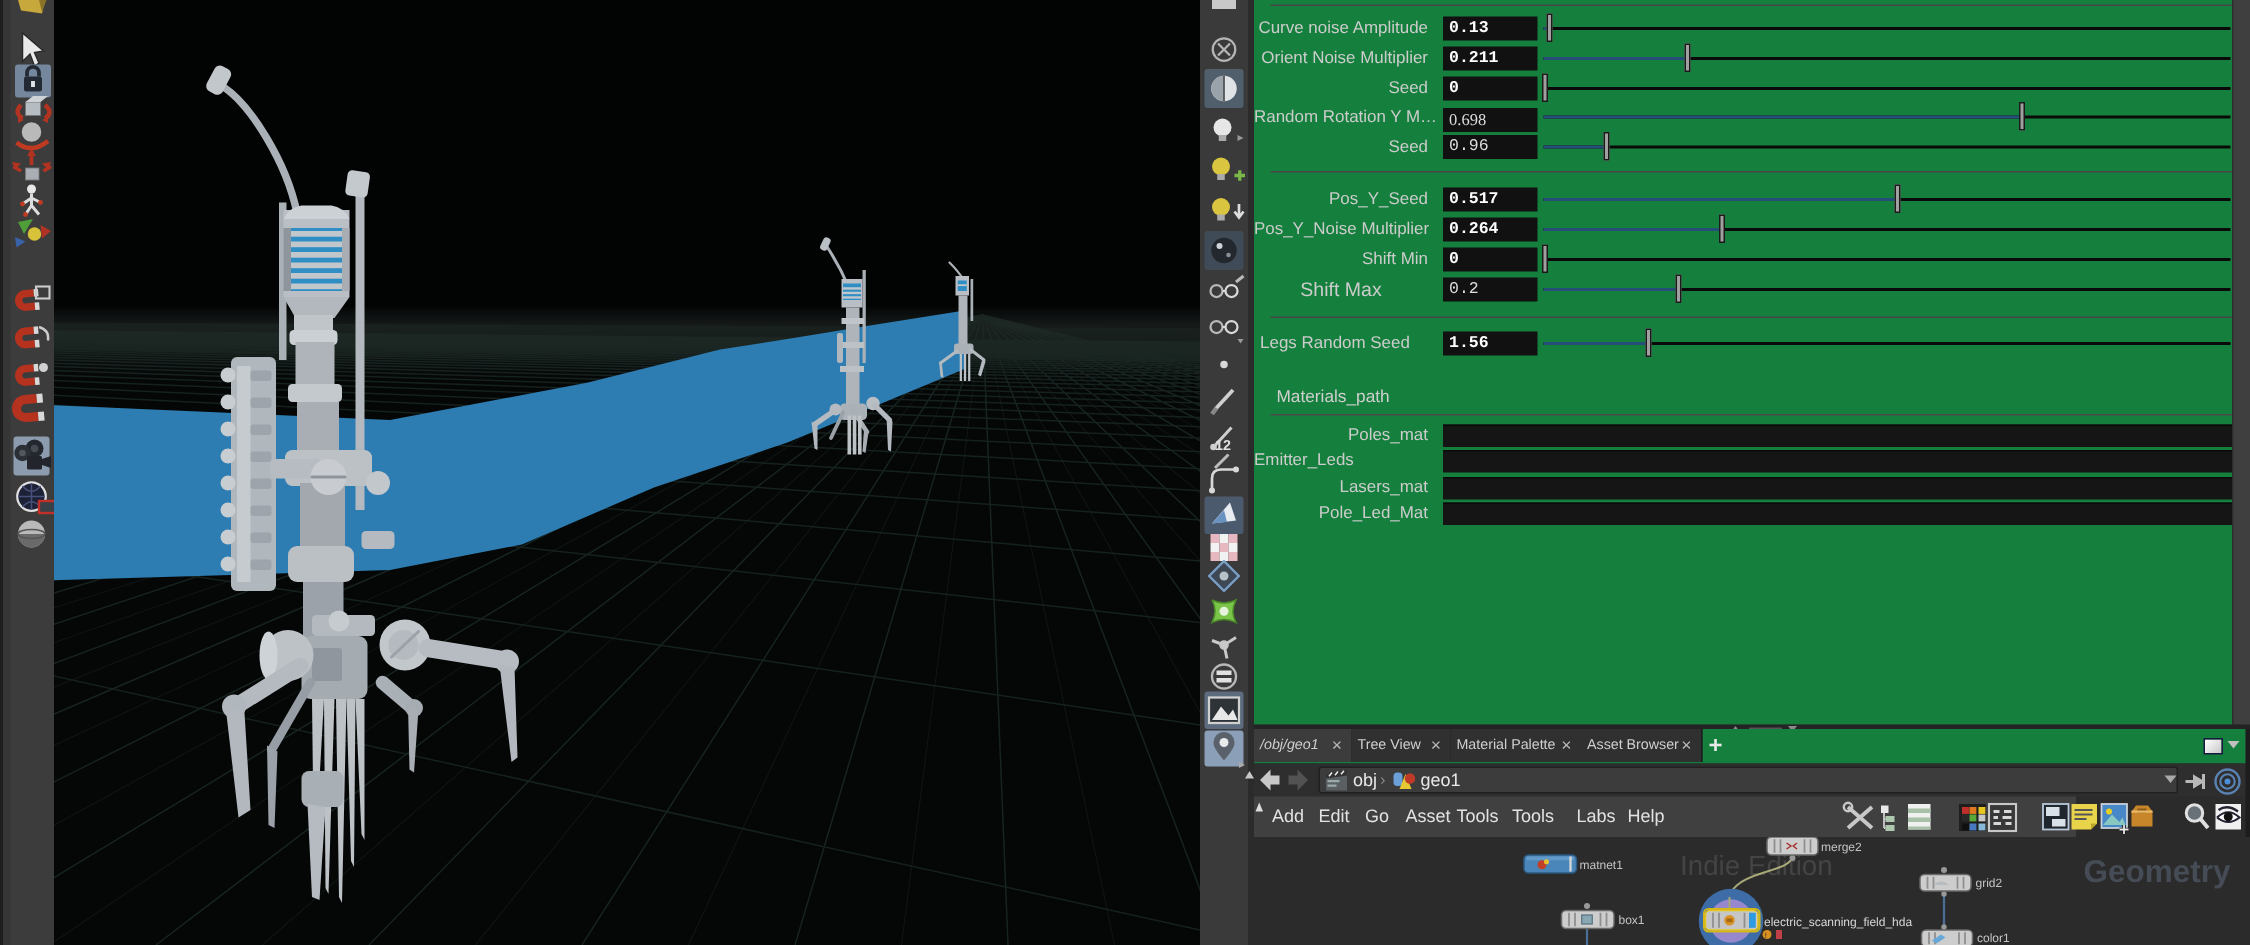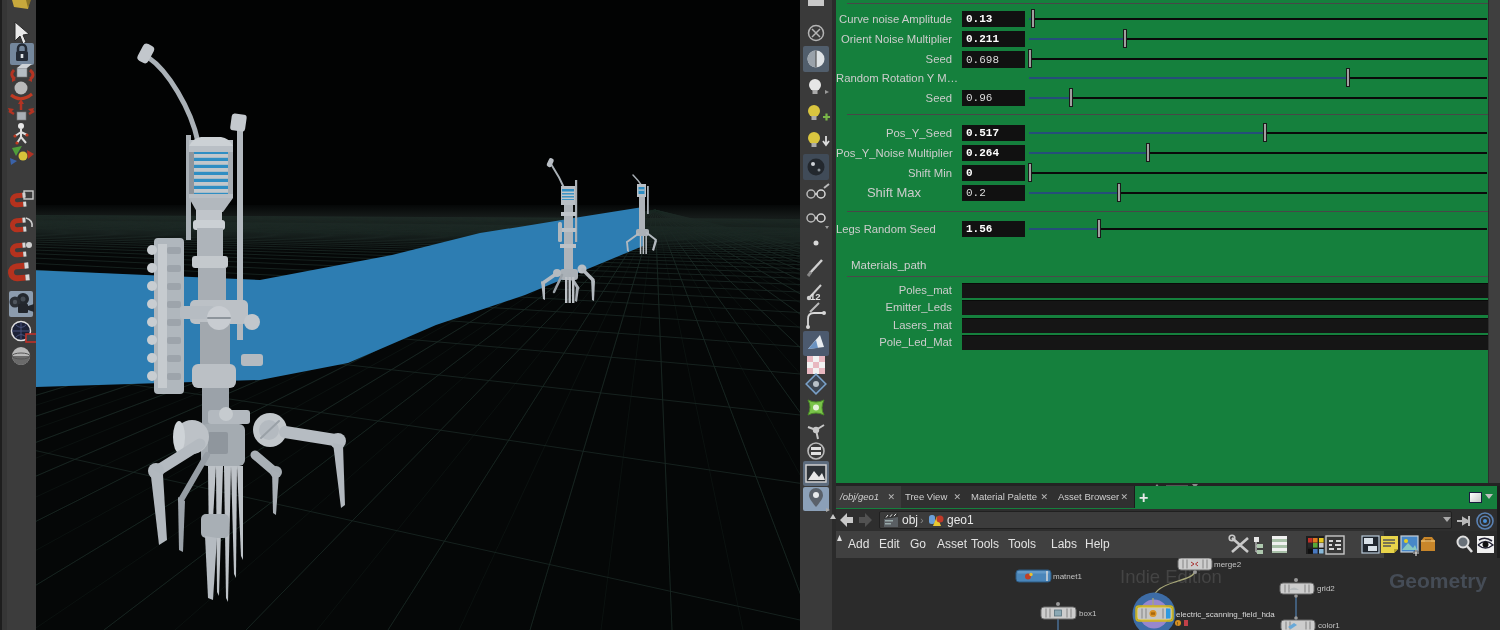--- a/index.html
+++ b/index.html
@@ -303,21 +303,21 @@
 <div style="position:absolute;left:0;top:31px;width:116px;text-align:right;font-size:11.3px;color:#cccccc;line-height:16px;white-space:nowrap">Orient Noise Multiplier</div>
 <div style="position:absolute;left:126px;top:31px;width:63px;height:16px;background:#111;color:#fff;font-family:'Liberation Mono',monospace;font-size:11px;line-height:16px;padding-left:4px;box-sizing:border-box;font-weight:bold">0.211</div>
 <div style="position:absolute;left:193px;top:38px;width:458px;height:2px;background:#0a0a0a"></div>
 <div style="position:absolute;left:193px;top:38px;width:96px;height:2px;background:#254e79"></div>
 <div style="position:absolute;left:287px;top:29px;width:4px;height:19px;background:#a0a0a0;border:1px solid #1a1a1a;box-sizing:border-box"></div>
 <div style="position:absolute;left:0;top:51px;width:116px;text-align:right;font-size:11.3px;color:#cccccc;line-height:16px;white-space:nowrap">Seed</div>
 <div style="position:absolute;left:126px;top:51px;width:63px;height:16px;background:#111;color:#fff;font-family:'Liberation Mono',monospace;font-size:11px;line-height:16px;padding-left:4px;box-sizing:border-box;font-weight:bold">0</div>
 <div style="position:absolute;left:193px;top:58px;width:458px;height:2px;background:#0a0a0a"></div>
 <div style="position:absolute;left:192px;top:49px;width:4px;height:19px;background:#a0a0a0;border:1px solid #1a1a1a;box-sizing:border-box"></div>
 <div style="position:absolute;left:0;top:70px;width:116px;font-size:11.3px;color:#cccccc;line-height:16px;white-space:nowrap">Random Rotation Y M…</div>
-<div style="position:absolute;left:126px;top:52px;width:63px;height:16px;background:#111;color:#fff;font-family:Liberation Mono, monospace;font-size:11px;line-height:16px;padding-left:4px;box-sizing:border-box;color:#ddd">0.698</div>
+<div style="position:absolute;left:126px;top:72px;width:63px;height:16px;background:#111;color:#fff;font-family:Liberation Serif, serif;font-size:11px;line-height:16px;padding-left:4px;box-sizing:border-box;color:#ddd">0.698</div>
 <div style="position:absolute;left:193px;top:77px;width:458px;height:2px;background:#0a0a0a"></div>
 <div style="position:absolute;left:193px;top:77px;width:319px;height:2px;background:#254e79"></div>
 <div style="position:absolute;left:510px;top:68px;width:4px;height:19px;background:#a0a0a0;border:1px solid #1a1a1a;box-sizing:border-box"></div>
 <div style="position:absolute;left:0;top:90px;width:116px;text-align:right;font-size:11.3px;color:#cccccc;line-height:16px;white-space:nowrap">Seed</div>
 <div style="position:absolute;left:126px;top:90px;width:63px;height:16px;background:#111;color:#fff;font-family:'Liberation Mono',monospace;font-size:11px;line-height:16px;padding-left:4px;box-sizing:border-box;color:#ddd">0.96</div>
 <div style="position:absolute;left:193px;top:97px;width:458px;height:2px;background:#0a0a0a"></div>
 <div style="position:absolute;left:193px;top:97px;width:42px;height:2px;background:#254e79"></div>
 <div style="position:absolute;left:233px;top:88px;width:4px;height:19px;background:#a0a0a0;border:1px solid #1a1a1a;box-sizing:border-box"></div>
 <div style="position:absolute;left:0;top:125px;width:116px;text-align:right;font-size:11.3px;color:#cccccc;line-height:16px;white-space:nowrap">Pos_Y_Seed</div>
 <div style="position:absolute;left:126px;top:125px;width:63px;height:16px;background:#111;color:#fff;font-family:'Liberation Mono',monospace;font-size:11px;line-height:16px;padding-left:4px;box-sizing:border-box;font-weight:bold">0.517</div>
@@ -331,30 +331,30 @@
 <div style="position:absolute;left:310px;top:143px;width:4px;height:19px;background:#a0a0a0;border:1px solid #1a1a1a;box-sizing:border-box"></div>
 <div style="position:absolute;left:0;top:165px;width:116px;text-align:right;font-size:11.3px;color:#cccccc;line-height:16px;white-space:nowrap">Shift Min</div>
 <div style="position:absolute;left:126px;top:165px;width:63px;height:16px;background:#111;color:#fff;font-family:'Liberation Mono',monospace;font-size:11px;line-height:16px;padding-left:4px;box-sizing:border-box;font-weight:bold">0</div>
 <div style="position:absolute;left:193px;top:172px;width:458px;height:2px;background:#0a0a0a"></div>
 <div style="position:absolute;left:192px;top:163px;width:4px;height:19px;background:#a0a0a0;border:1px solid #1a1a1a;box-sizing:border-box"></div>
 <div style="position:absolute;left:0;top:185px;width:116px;text-align:center;font-size:13px;color:#cccccc;line-height:16px;white-space:nowrap">Shift Max</div>
 <div style="position:absolute;left:126px;top:185px;width:63px;height:16px;background:#111;color:#fff;font-family:'Liberation Mono',monospace;font-size:11px;line-height:16px;padding-left:4px;box-sizing:border-box;color:#ddd">0.2</div>
 <div style="position:absolute;left:193px;top:192px;width:458px;height:2px;background:#0a0a0a"></div>
 <div style="position:absolute;left:193px;top:192px;width:90px;height:2px;background:#254e79"></div>
 <div style="position:absolute;left:281px;top:183px;width:4px;height:19px;background:#a0a0a0;border:1px solid #1a1a1a;box-sizing:border-box"></div>
-<div style="position:absolute;left:0;top:221px;width:108px;text-align:left;font-size:11.3px;color:#cccccc;line-height:16px;white-space:nowrap">Legs Random Seed</div>
+<div style="position:absolute;left:0;top:221px;width:108px;text-align:center;font-size:11.3px;color:#cccccc;line-height:16px;white-space:nowrap">Legs Random Seed</div>
 <div style="position:absolute;left:126px;top:221px;width:63px;height:16px;background:#111;color:#fff;font-family:'Liberation Mono',monospace;font-size:11px;line-height:16px;padding-left:4px;box-sizing:border-box;font-weight:bold">1.56</div>
 <div style="position:absolute;left:193px;top:228px;width:458px;height:2px;background:#0a0a0a"></div>
 <div style="position:absolute;left:193px;top:228px;width:70px;height:2px;background:#254e79"></div>
 <div style="position:absolute;left:261px;top:219px;width:4px;height:19px;background:#a0a0a0;border:1px solid #1a1a1a;box-sizing:border-box"></div>
 <div style="position:absolute;left:15px;top:259px;font-size:11.5px;color:#cfcfcf">Materials_path</div>
 <div style="position:absolute;left:11px;top:276px;width:641px;height:1px;background:#4a4a4a"></div>
 <div style="position:absolute;left:0;top:283px;width:116px;text-align:right;font-size:11.3px;color:#cccccc;line-height:15px;white-space:nowrap">Poles_mat</div>
 <div style="position:absolute;left:126px;top:283px;width:527px;height:15px;background:#151515;border-top:1px solid #0a0a0a;box-sizing:border-box"></div>
-<div style="position:absolute;left:0;top:300px;width:116px;text-align:right;font-size:11.3px;color:#cccccc;line-height:15px;white-space:nowrap">Emitter_Leds</div>
+<div style="position:absolute;left:0;top:300px;width:116px;font-size:11.3px;color:#cccccc;line-height:15px;white-space:nowrap">Emitter_Leds</div>
 <div style="position:absolute;left:126px;top:300px;width:527px;height:15px;background:#151515;border-top:1px solid #0a0a0a;box-sizing:border-box"></div>
 <div style="position:absolute;left:0;top:318px;width:116px;text-align:right;font-size:11.3px;color:#cccccc;line-height:15px;white-space:nowrap">Lasers_mat</div>
 <div style="position:absolute;left:126px;top:318px;width:527px;height:15px;background:#151515;border-top:1px solid #0a0a0a;box-sizing:border-box"></div>
 <div style="position:absolute;left:0;top:335px;width:116px;text-align:right;font-size:11.3px;color:#cccccc;line-height:15px;white-space:nowrap">Pole_Led_Mat</div>
 <div style="position:absolute;left:126px;top:335px;width:527px;height:15px;background:#151515;border-top:1px solid #0a0a0a;box-sizing:border-box"></div>
 <div style="position:absolute;left:652px;top:0;width:12px;height:486px;background:#3f3f3f;border-left:1px solid #2e2e2e"></div>
 </div>
 <div style="position:absolute;left:836px;top:483px;width:664px;height:147px;background:#2b2b2b;overflow:hidden">
 <div style="position:absolute;left:0;top:0;width:664px;height:3px;background:#232323"></div>
 <svg style="position:absolute;left:310px;top:0" width="60" height="6" viewBox="0 0 60 6">

